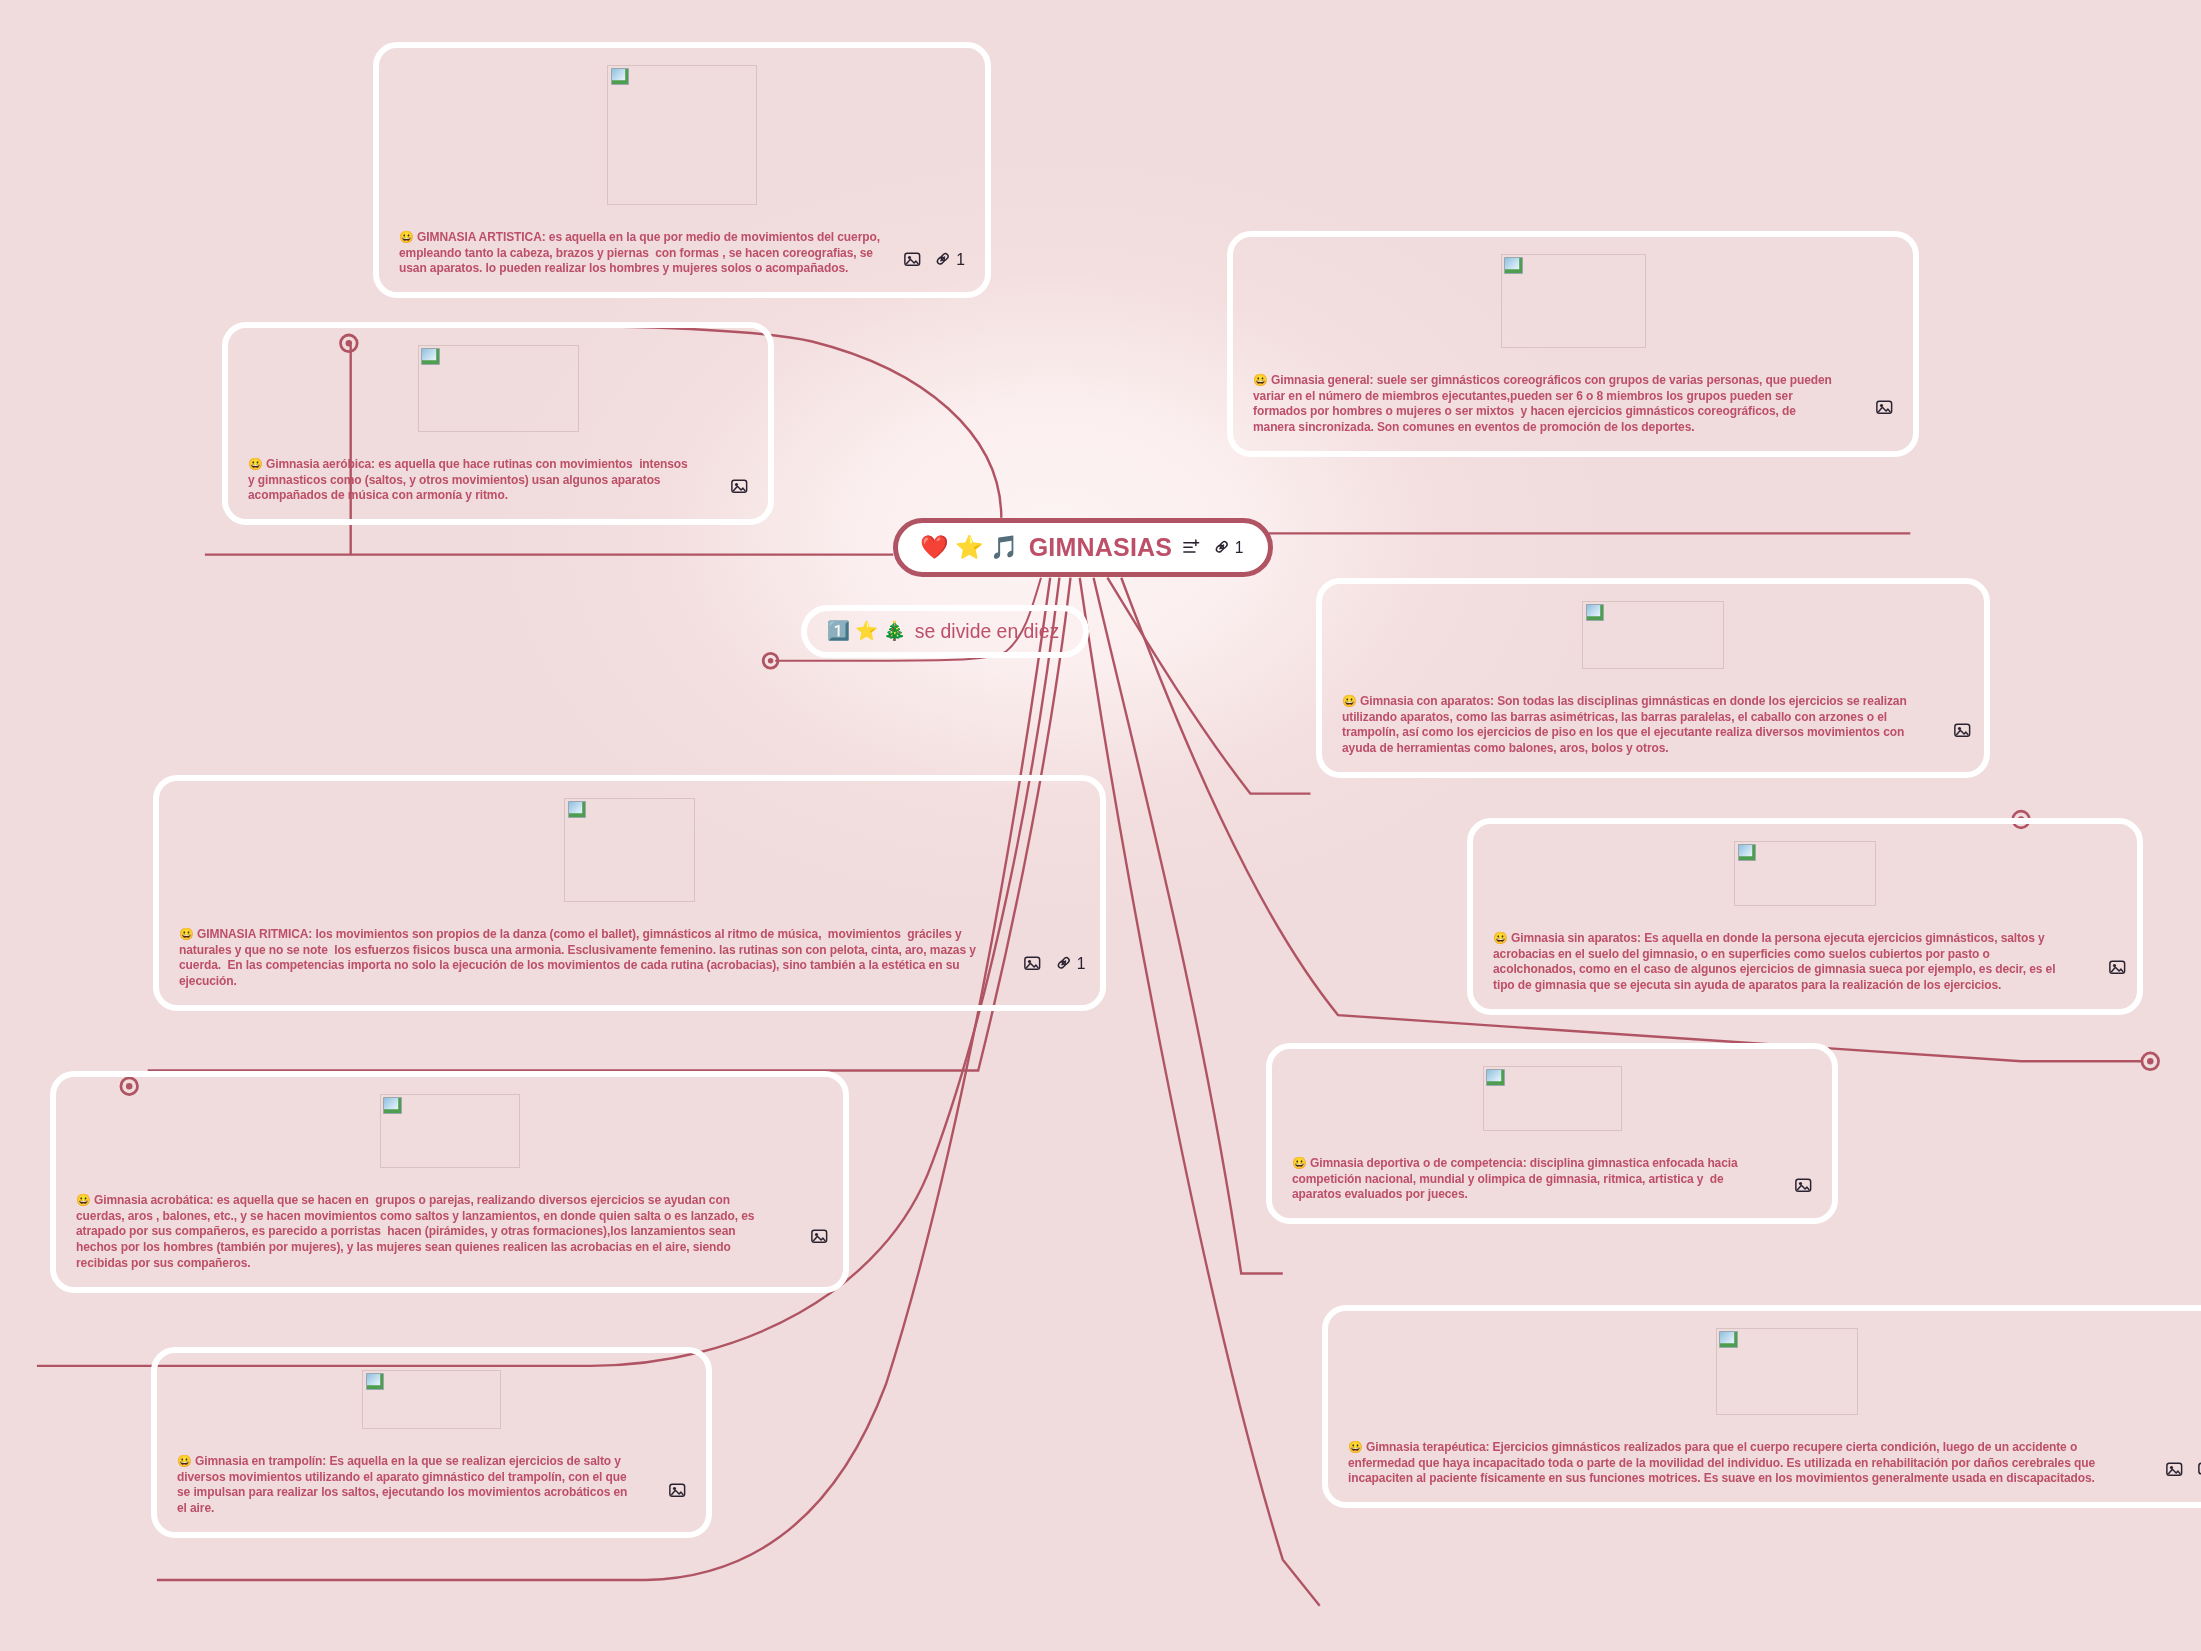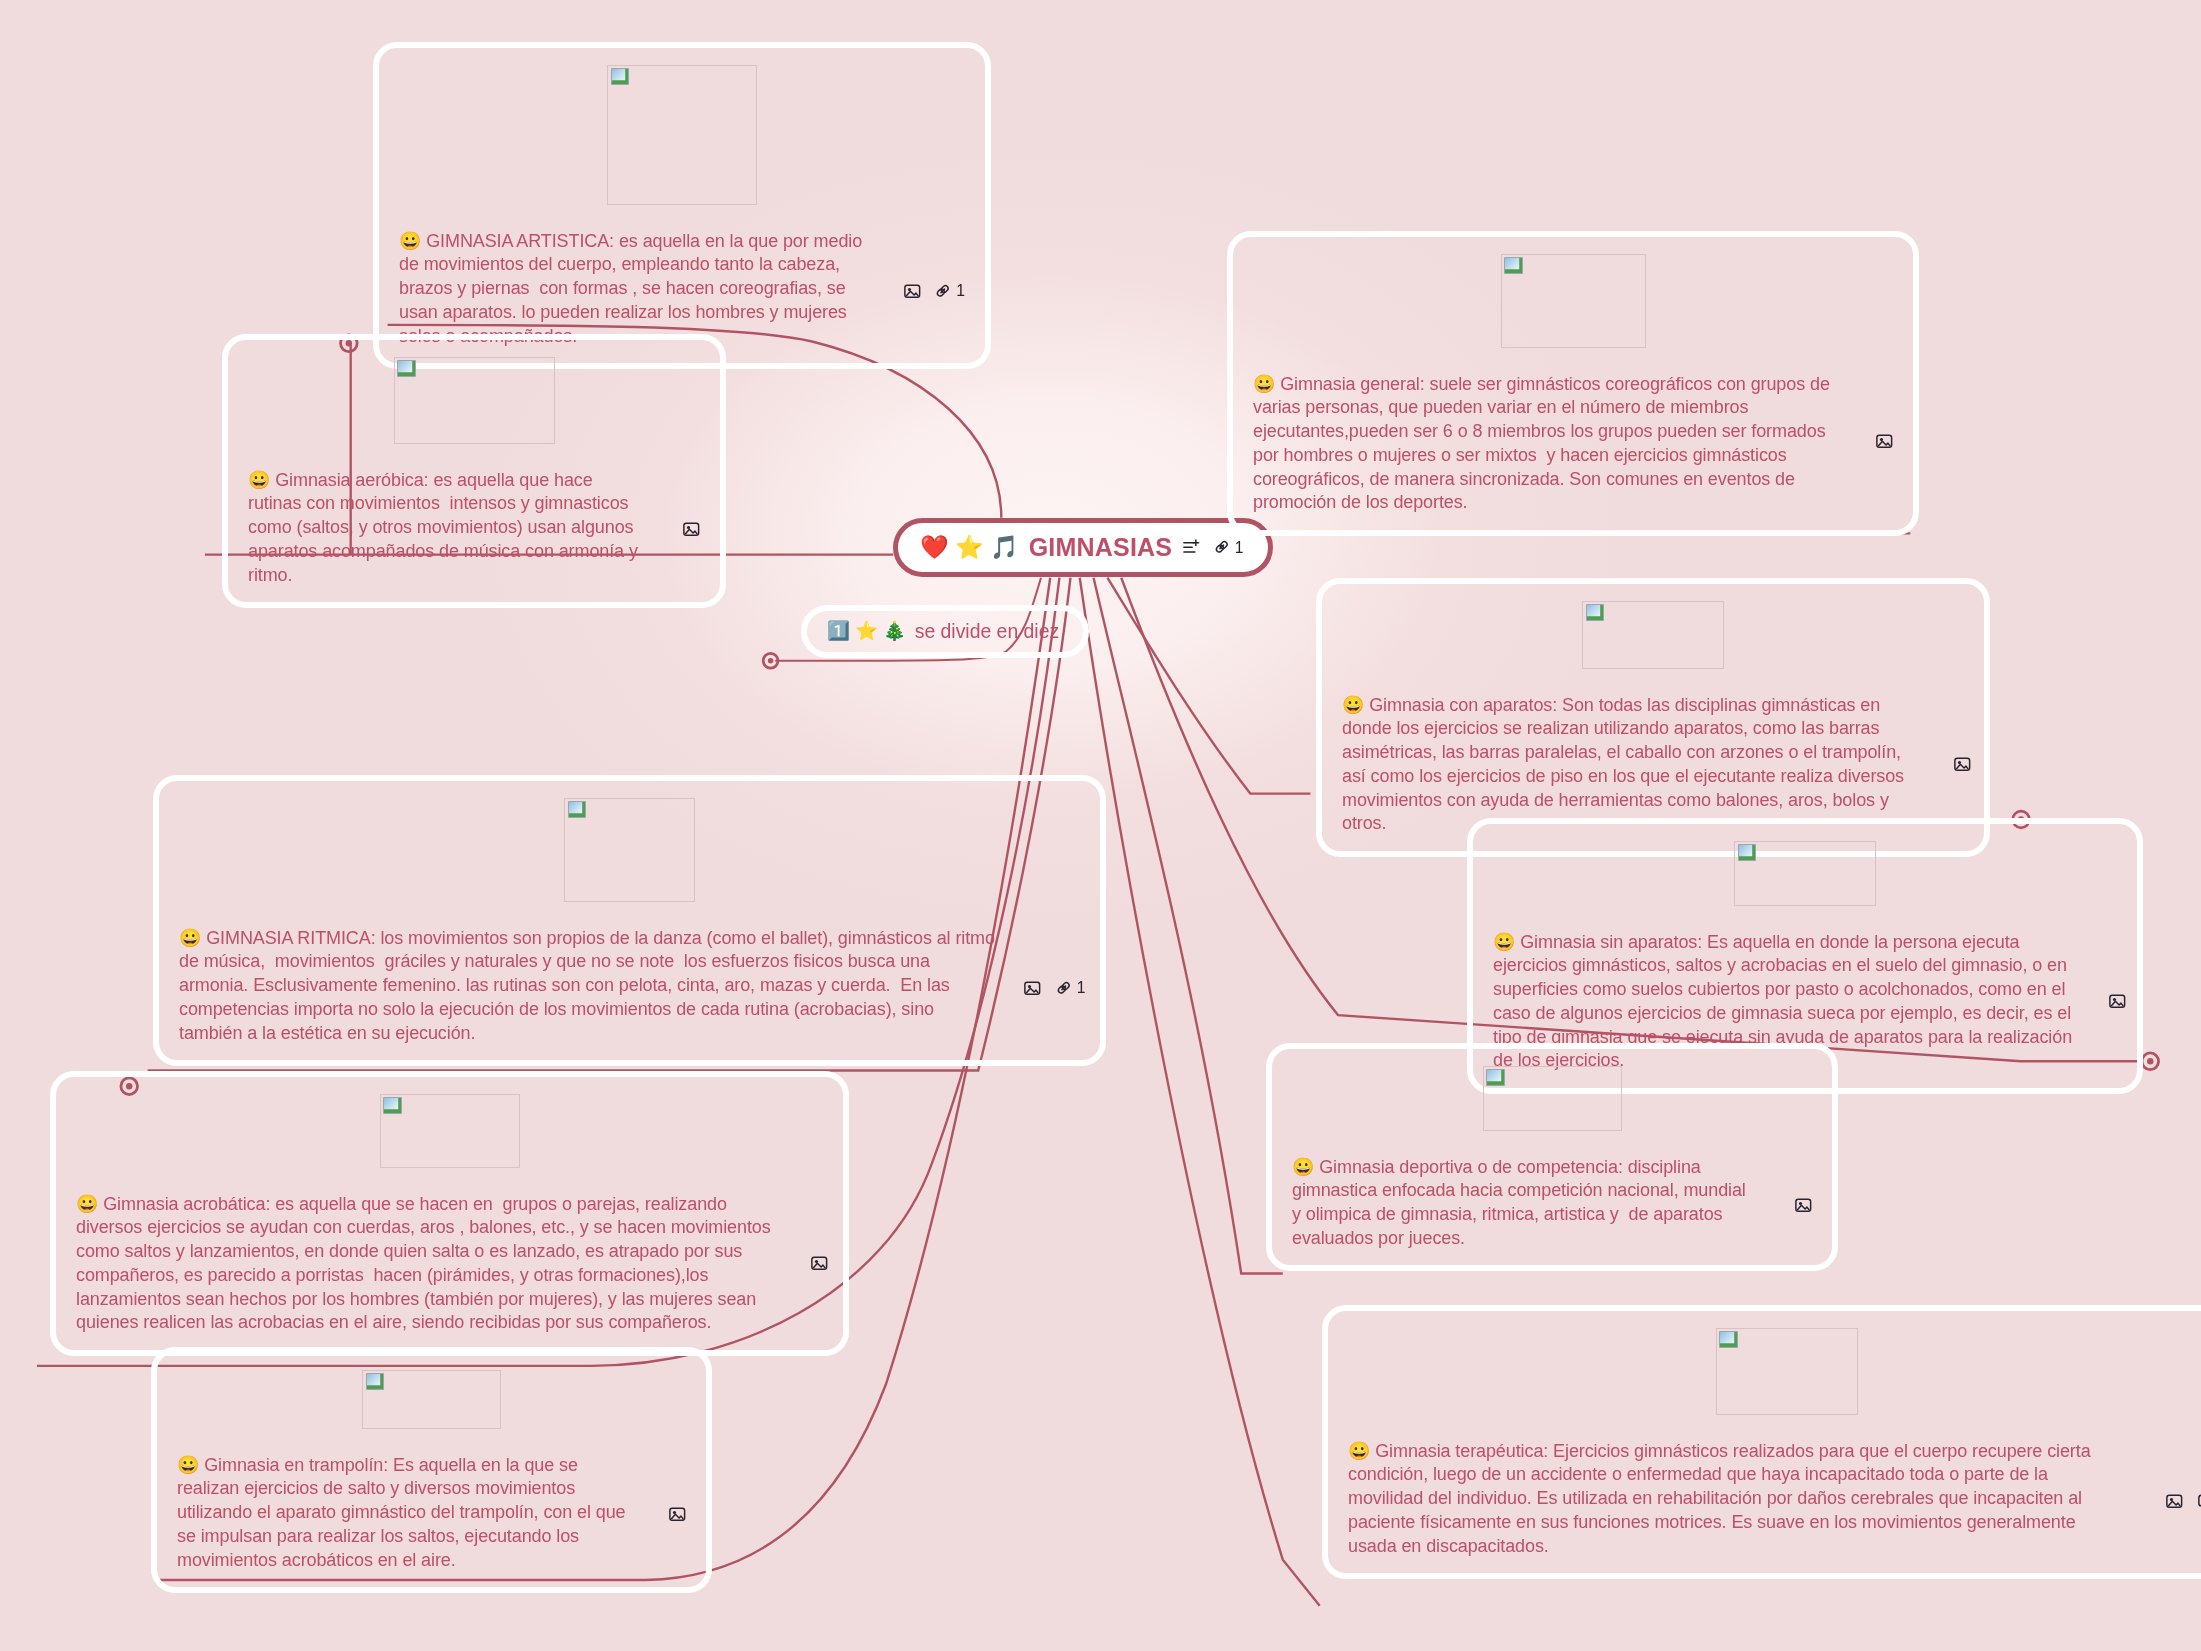--- a/index.html
+++ b/index.html
@@ -63,23 +63,23 @@
     width: 16.6px;
     height: 14.8px;
     background:
       linear-gradient(135deg, #8fbfe0 0%, #cfe6f4 55%, #ffffff 100%);
     border: 0.9px solid #9aa7ad;
     border-radius: 0.9px;
     box-shadow: inset -3.7px -4.6px 0 -0.9px #4f9e4f;
   }
   .node-text {
     color: #bd4f68;
-    font-size: 18px;
+    font-size: 12px;
     line-height: 1.32;
-    font-weight: normal;
+    font-weight: bold;
     letter-spacing: -0.1px;
     white-space: pre-wrap;
     margin-top: 25px;
   }
   .emoji { font-size: 17.5px; }
 
   
   .badges {
     position: absolute;
     display: flex;
@@ -230,21 +230,21 @@
                 <path d="M10.5 3.5 a3 3 0 0 1 4.2 4.2 L12.6 9.8 a3 3 0 0 1 -4.2 -4.2 Z"></path>
                 <path d="M8.5 13.5 a3 3 0 0 1 -4.2 -4.2 L6.4 7.2 a3 3 0 0 1 4.2 4.2 Z"></path>
               </g>
             </svg>
           <span class="badge-count">1</span>
         </span>
       </span>
     </div>
   </div>
 
-  <div class="node" style="left:222px; top:334px; width:504px;">
+  <div class="node" style="left:222px; top:322px; width:552px;">
     <span class="thumb" style="width:159px;height:85px;"></span>
     <div class="node-body">
       <div class="node-text" style="padding-right:55px;">😀 Gimnasia aeróbica: es aquella que hace rutinas con movimientos  intensos y gimnasticos como (saltos, y otros movimientos) usan algunos aparatos acompañados de música con armonía y ritmo.</div>
       <span class="badges" style="right:0; top:44%;">
         <span class="badge">
           <svg width="18.5" height="16.6" viewBox="0 0 20 18">
               <rect x="2" y="2.5" width="16" height="13" rx="2.5" fill="none" stroke="#2a2230" stroke-width="1.6"></rect>
               <circle cx="7" cy="7" r="1.7" fill="#2a2230"></circle>
               <path d="M3.5 14 L8 9 L12 13 L14 11 L16.5 14" fill="none" stroke="#2a2230" stroke-width="1.6" stroke-linejoin="round"></path>
             </svg>

